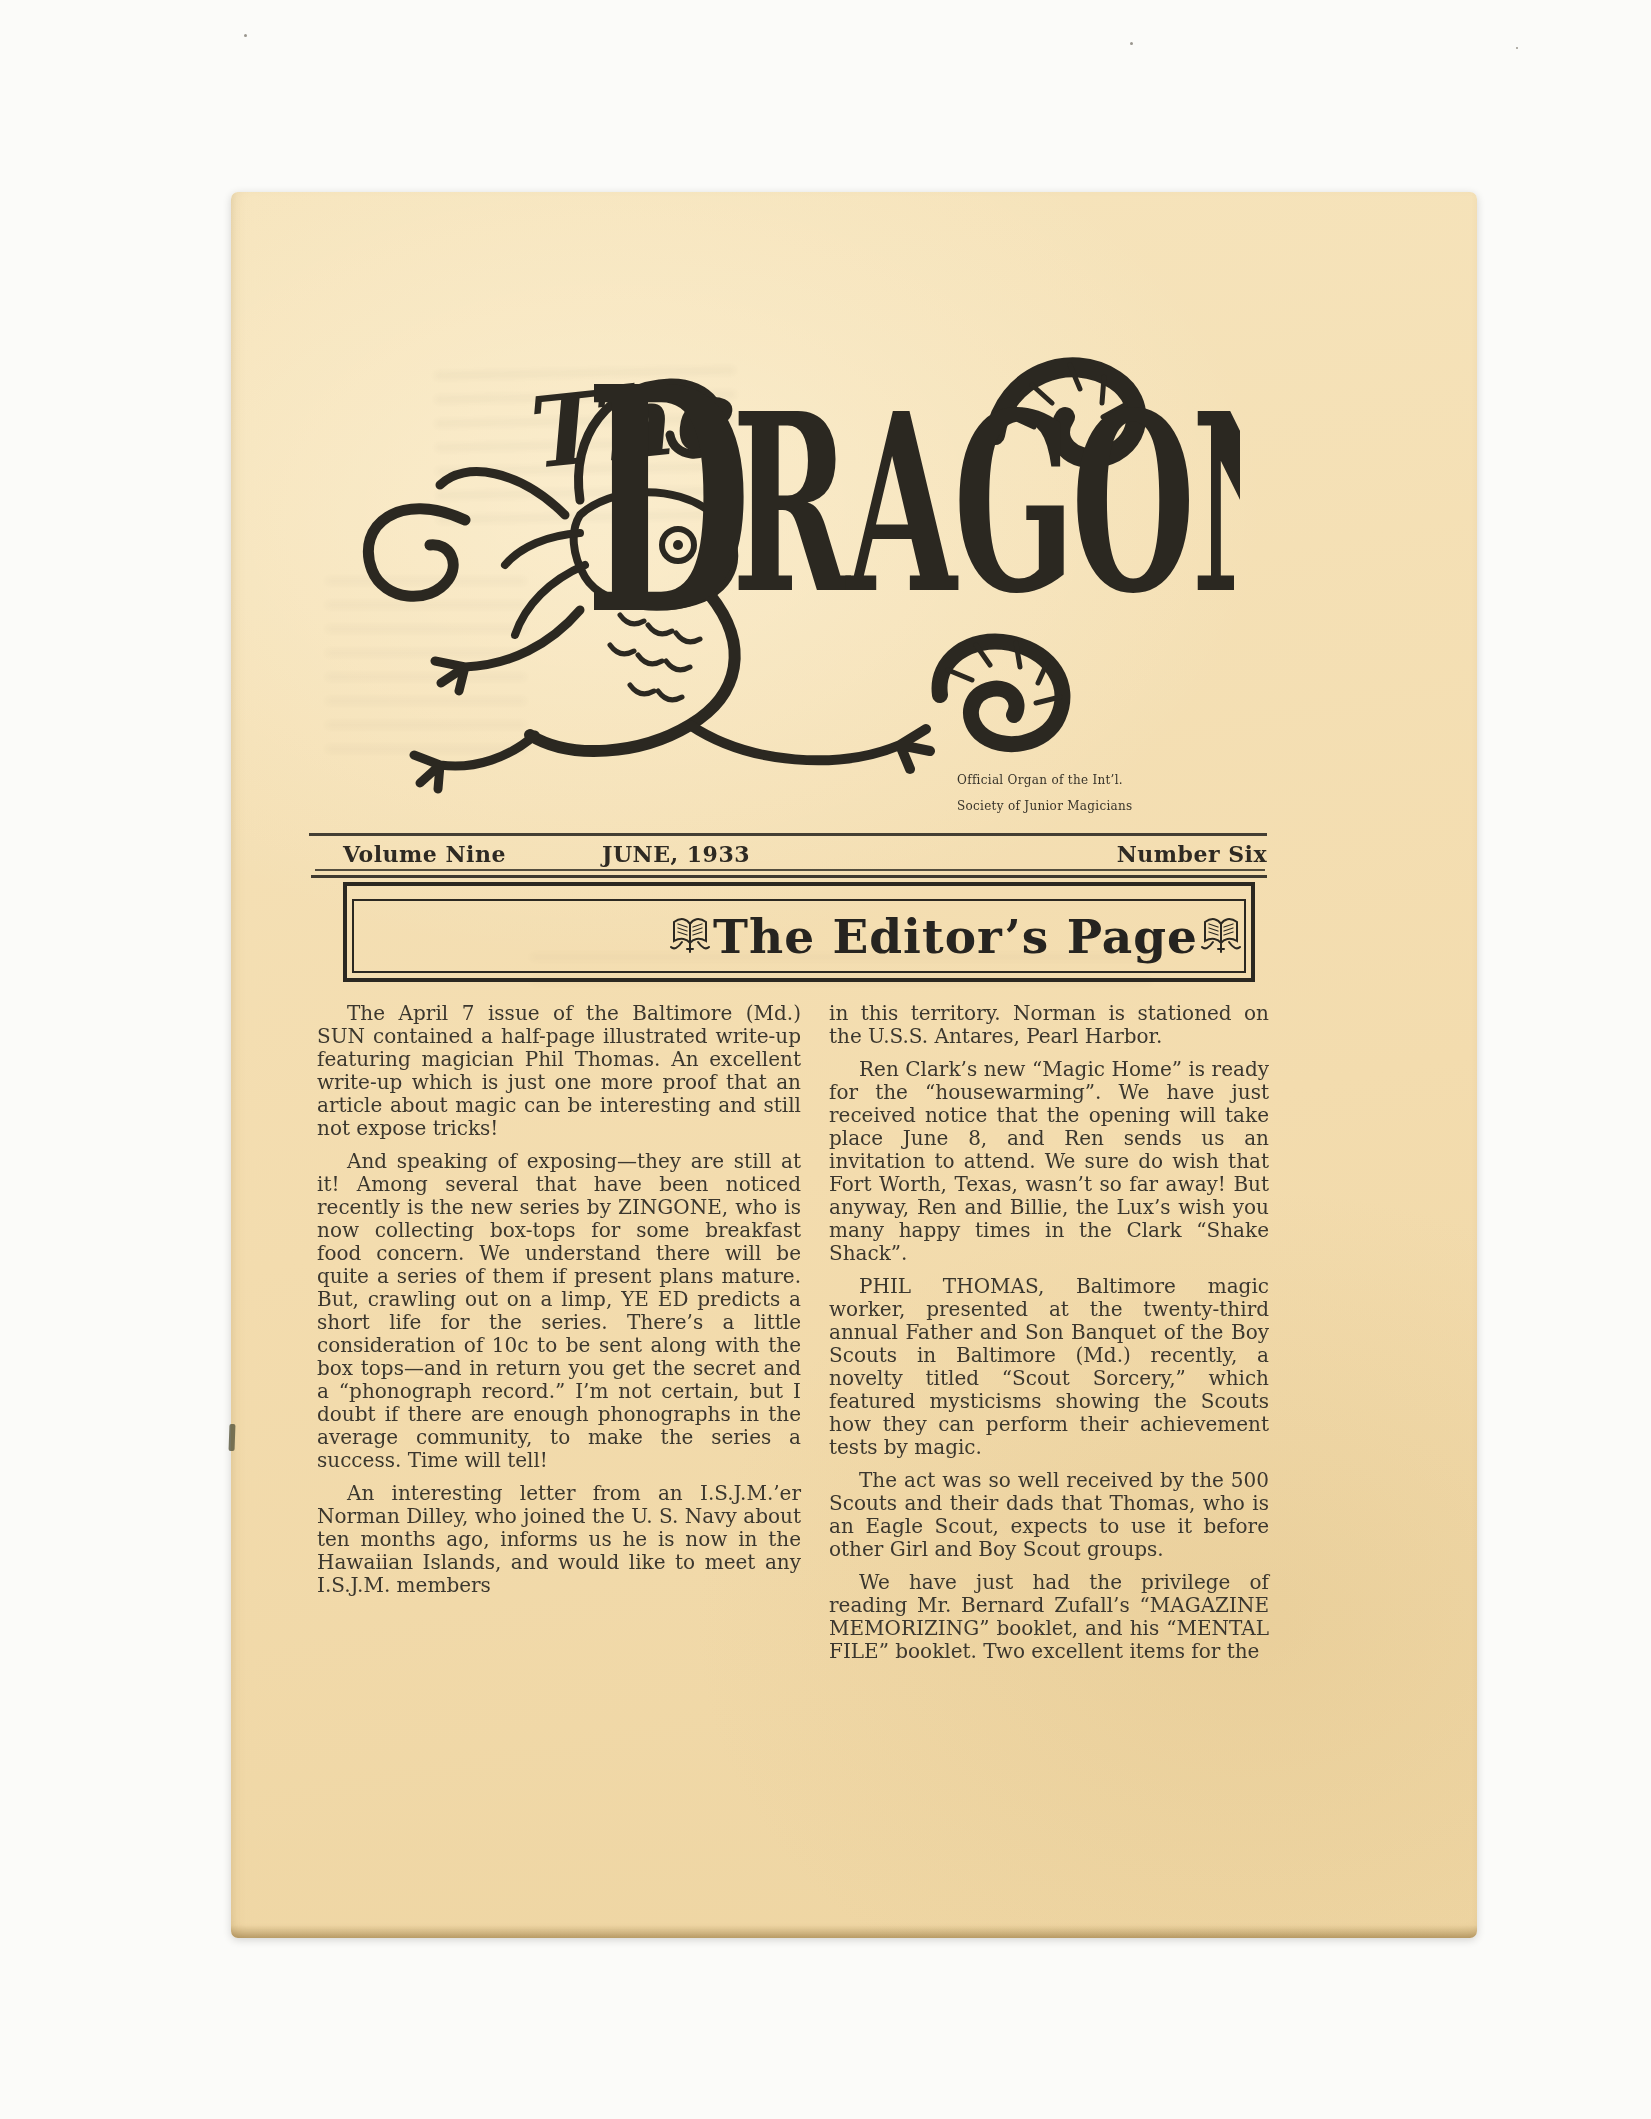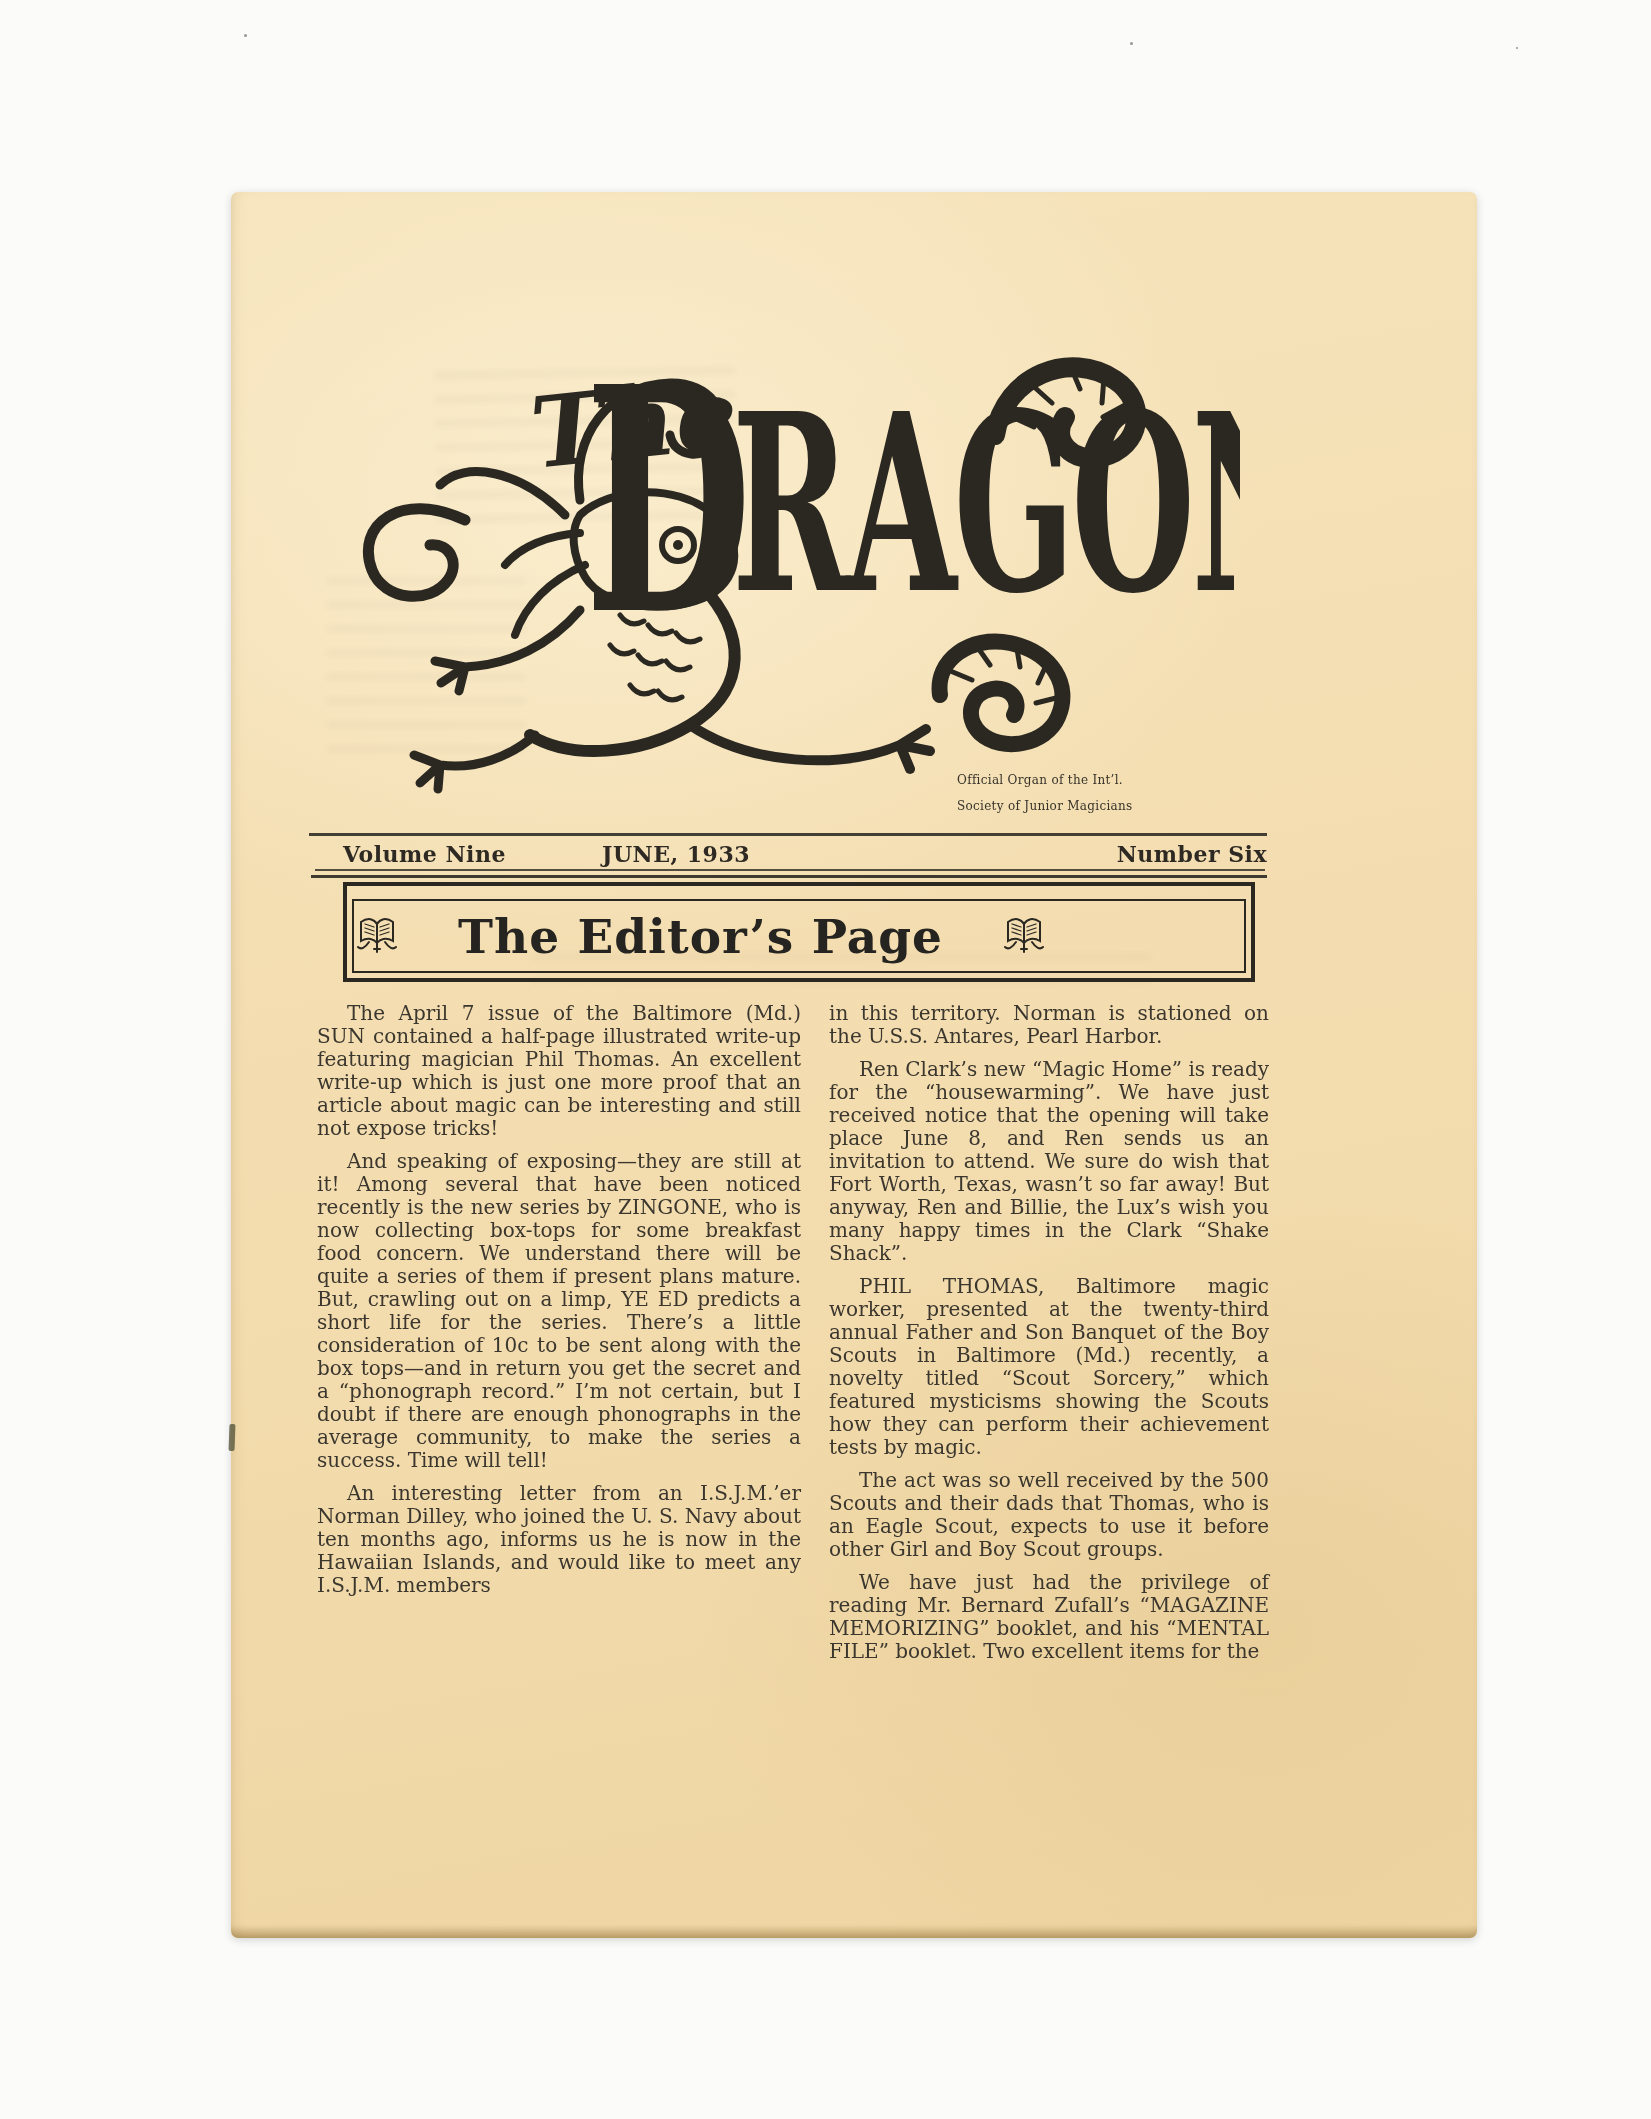--- a/index.html
+++ b/index.html
@@ -46,21 +46,21 @@
 
   .vol,.date,.num{position:absolute;top:649px;font-size:22px;font-weight:bold;
     color:#2e2a23;letter-spacing:.5px;text-align:center;}
   .vol{left:112px;}
   .date{left:255px;width:380px;text-align:center;}
   .num{left:880px;width:156px;text-align:right;}
 
   .header-box{position:absolute;left:112px;top:690px;width:912px;height:100px;
     border:4px solid #2b2821;box-sizing:border-box;}
   .header-inner{position:absolute;left:5px;top:5px;right:5px;bottom:5px;
-    border:2px solid #2b2821;display:flex;align-items:center;justify-content:flex-start;gap:58px;margin-top:8px;}
+    border:2px solid #2b2821;display:flex;align-items:center;justify-content:flex-end;margin-top:8px;}
   .header-inner h1{margin:0;font-size:47px;font-weight:bold;color:#262420;letter-spacing:1px;}
   .ornament{width:46px;height:44px;}
 
   .col{position:absolute;top:810px;font-size:20px;line-height:23px;color:#3b372e;
     text-align:justify;}
   .col p{margin:0 0 10px 0;}
   .col p.indent{text-indent:30px;}
   .col-left{left:86px;width:484px;}
   .col-right{left:598px;width:440px;}
 </style>

